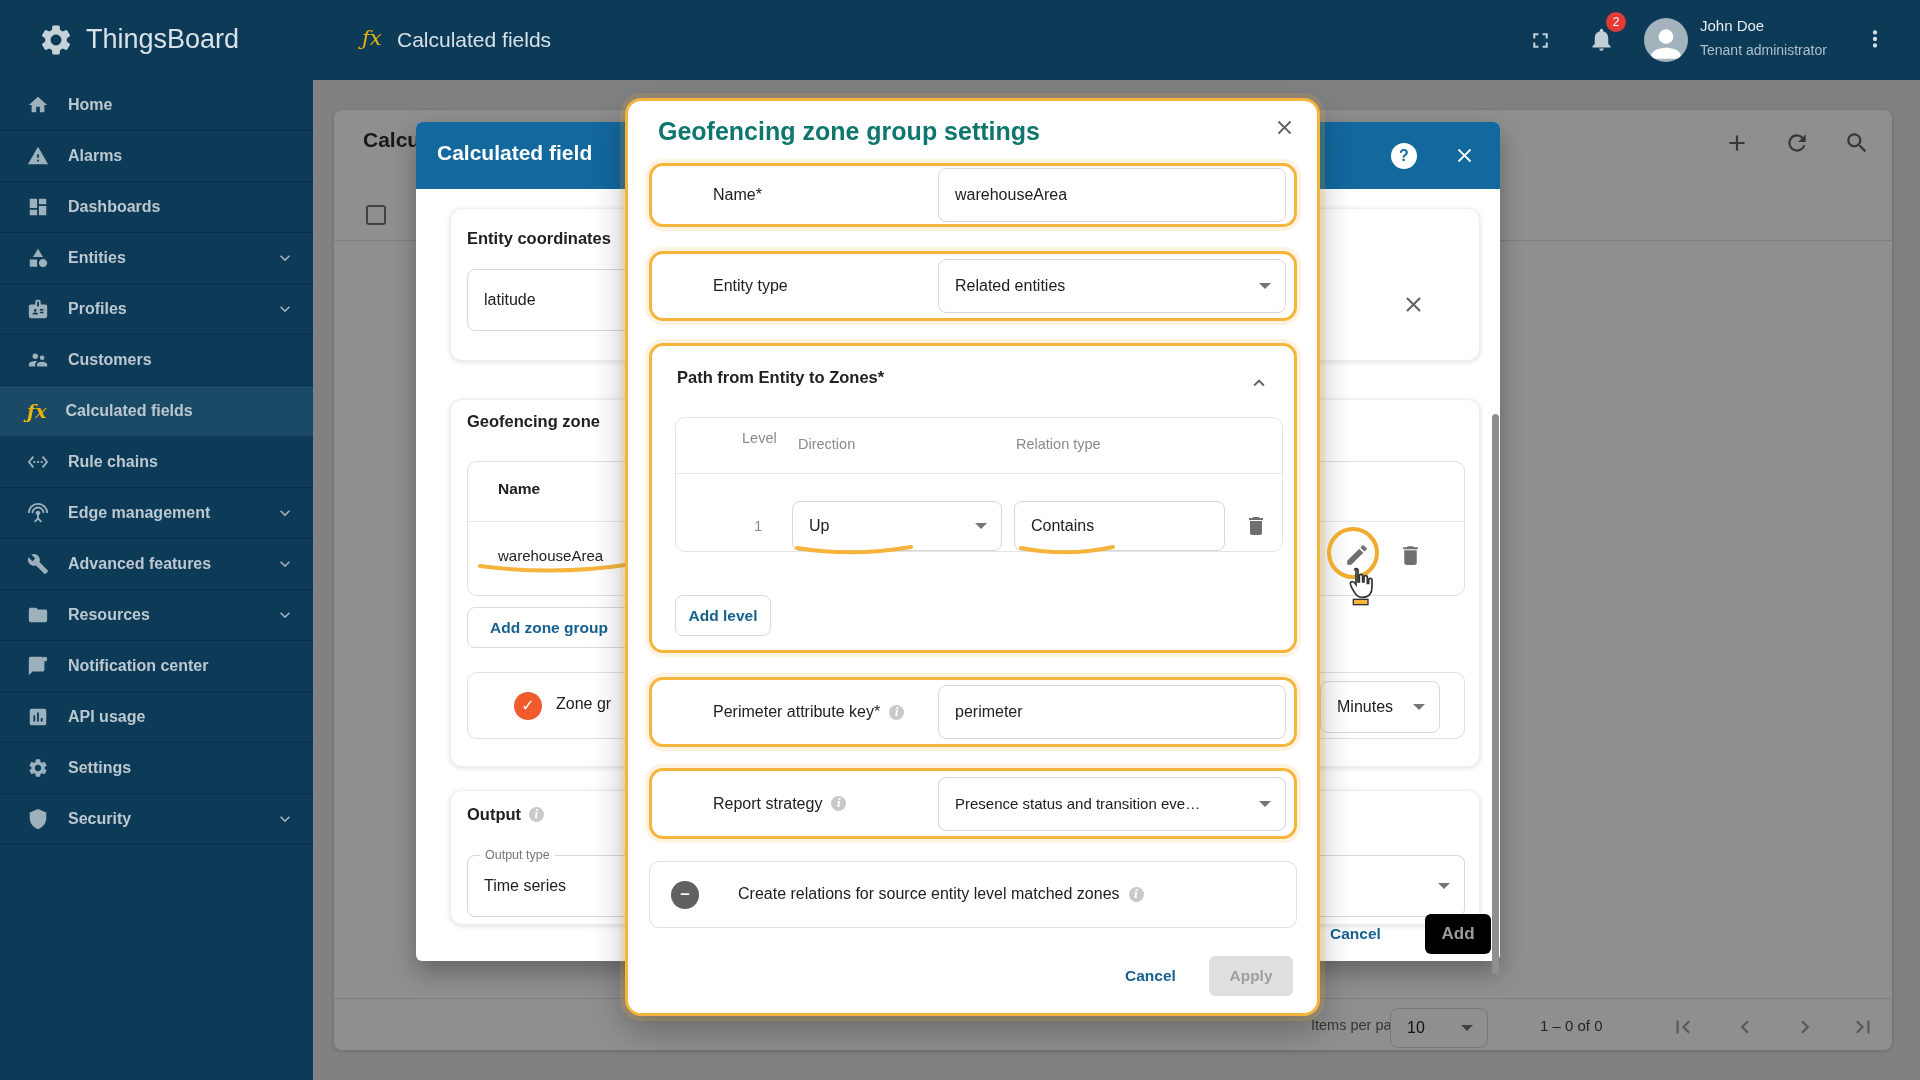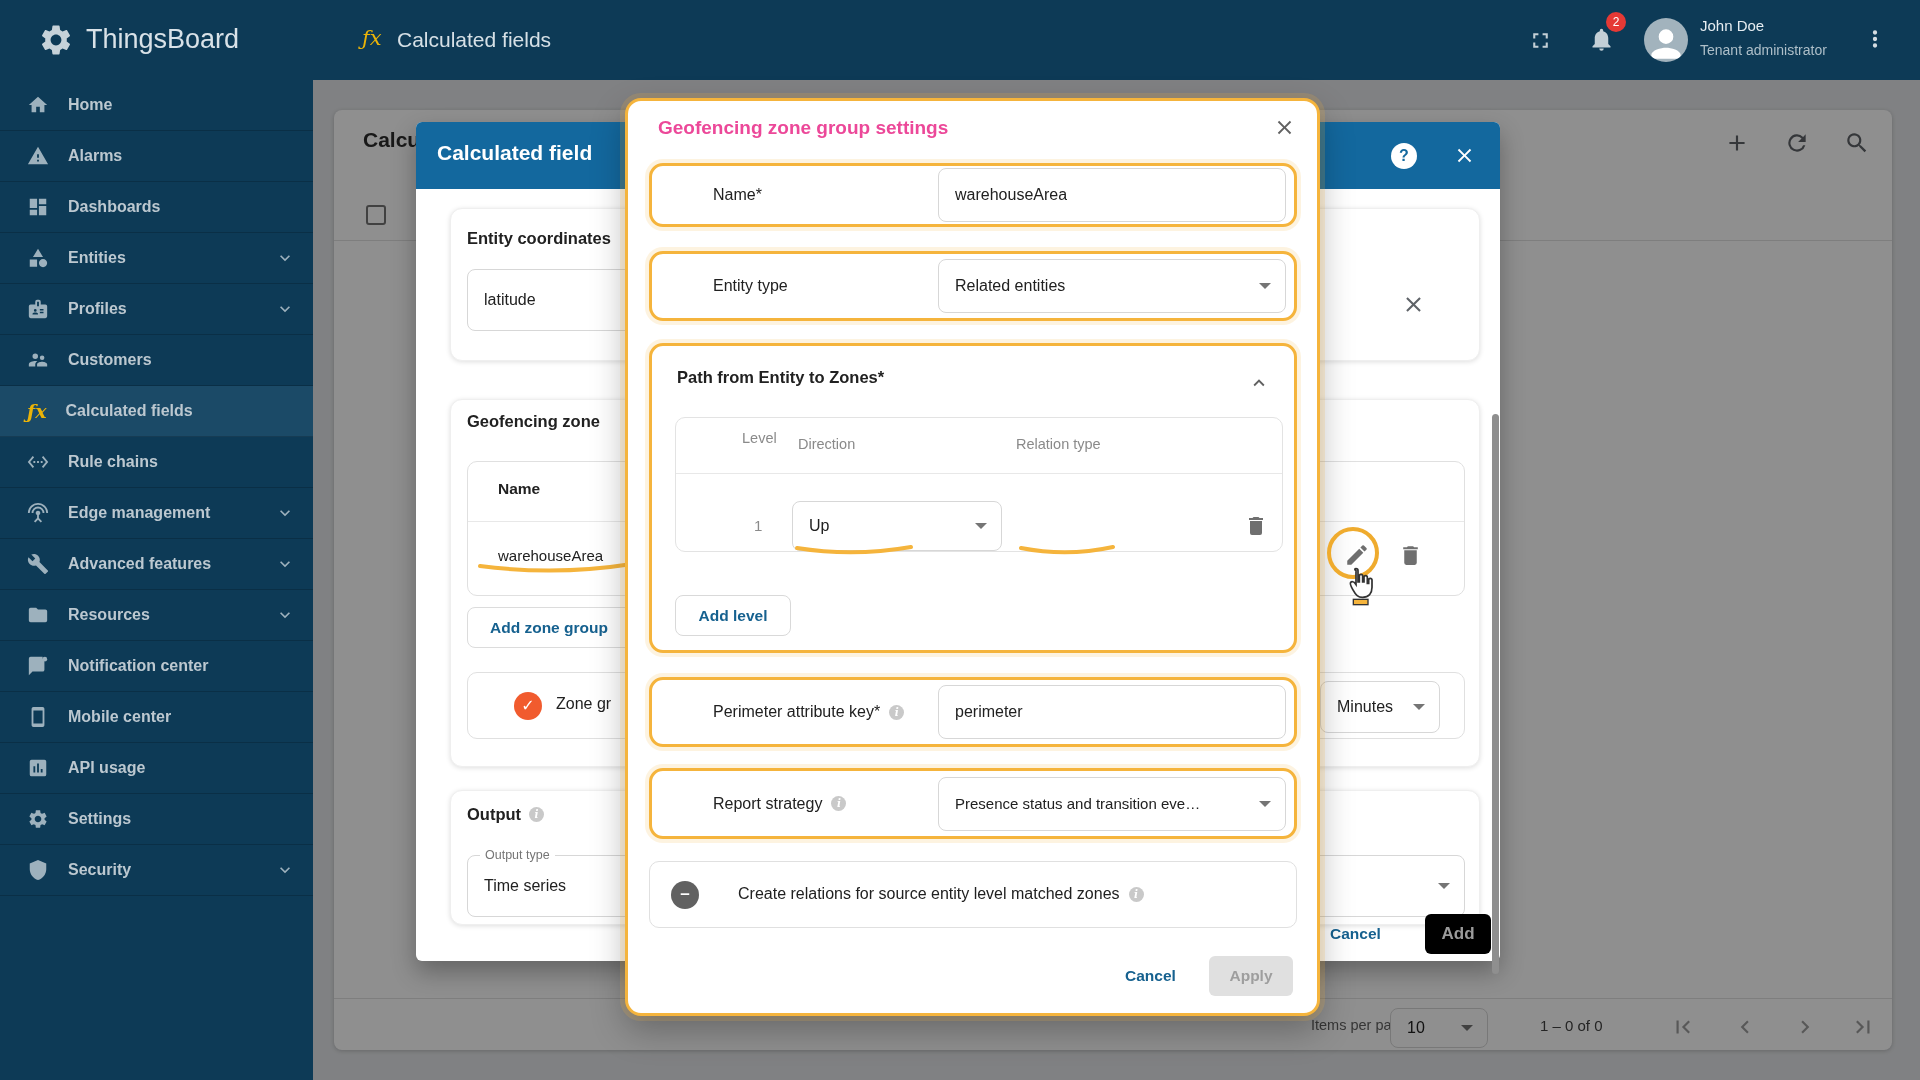--- a/index.html
+++ b/index.html
@@ -212,28 +212,20 @@
         <svg width="22" height="22" viewBox="0 0 24 24" fill="#9db1bd">
           <path d="M17 2H4a2 2 0 0 0-2 2v18l4-4h11a2 2 0 0 0 2-2V7a5.5 5.5 0 0 1-2-5z"></path>
           <circle cx="19.5" cy="4.5" r="2.5"></circle>
         </svg>
       </span>
     <span>Notification center</span>
   </div>
   <div class="side-item">
     <span>
         <svg width="22" height="22" viewBox="0 0 24 24" fill="#9db1bd">
-          <path d="M17 1H7a2 2 0 0 0-2 2v18a2 2 0 0 0 2 2h10a2 2 0 0 0 2-2V3a2 2 0 0 0-2-2zm0 18H7V5h10v14z"></path>
-        </svg>
-      </span>
-    <span>Mobile center</span>
-  </div>
-  <div class="side-item">
-    <span>
-        <svg width="22" height="22" viewBox="0 0 24 24" fill="#9db1bd">
           <path d="M19 3H5a2 2 0 0 0-2 2v14a2 2 0 0 0 2 2h14a2 2 0 0 0 2-2V5a2 2 0 0 0-2-2zM9 17H7v-7h2v7zm4 0h-2V7h2v10zm4 0h-2v-4h2v4z"></path>
         </svg>
       </span>
     <span>API usage</span>
   </div>
   <div class="side-item">
     <span>
         <svg width="22" height="22" viewBox="0 0 24 24" fill="#9db1bd">
           <path d="M19.14 12.94c.04-.3.06-.61.06-.94 0-.32-.02-.64-.07-.94l2.03-1.58c.18-.14.23-.41.12-.61l-1.92-3.32c-.12-.22-.37-.29-.59-.22l-2.39.96c-.5-.38-1.03-.7-1.62-.94l-.36-2.54c-.04-.24-.24-.41-.48-.41h-3.84c-.24 0-.43.17-.47.41l-.36 2.54c-.59.24-1.13.57-1.62.94l-2.39-.96c-.22-.08-.47 0-.59.22L2.74 8.87c-.12.21-.08.47.12.61l2.03 1.58c-.05.3-.09.63-.09.94s.02.64.07.94l-2.03 1.58c-.18.14-.23.41-.12.61l1.92 3.32c.12.22.37.29.59.22l2.39-.96c.5.38 1.03.7 1.62.94l.36 2.54c.05.24.24.41.48.41h3.84c.24 0 .44-.17.47-.41l.36-2.54c.59-.24 1.13-.56 1.62-.94l2.39.96c.22.08.47 0 .59-.22l1.92-3.32c.12-.22.07-.47-.12-.61l-2.01-1.58zM12 15.6c-1.98 0-3.6-1.62-3.6-3.6s1.62-3.6 3.6-3.6 3.6 1.62 3.6 3.6-1.62 3.6-3.6 3.6z"></path>
         </svg>
@@ -378,21 +370,21 @@
     </div>
   </div>
 
   <span class="abs blue-btn" style="left:914px;top:803px;">Cancel</span>
   <span class="abs" style="left:1009px;top:792px;width:66px;height:40px;background:#000000;color:#9b9b9b;border-radius:6px;font-size:17px;font-weight:bold;text-align:center;line-height:40px;">Add</span>
 
   <div class="abs" style="left:1076px;top:292px;width:7px;height:560px;background:#8f8f8f;border-radius:4px;cursor:pointer;"></div>
 </div>
 
 <div id="zg-dialog">
-  <span class="abs" style="left:30px;top:16px;font-size:19px;font-weight:bold;color:#ec4899;">Geofencing zone group settings</span>
+  <span class="abs" style="left:30px;top:16px;font-size:25px;font-weight:bold;color:#0f766e;">Geofencing zone group settings</span>
   <span class="abs" style="left:645px;top:15px;cursor:pointer;">
     <svg width="23" height="23" viewBox="0 0 24 24" fill="#616161">
         <path d="M19 6.41 17.59 5 12 10.59 6.41 5 5 6.41 10.59 12 5 17.59 6.41 19 12 13.41 17.59 19 19 17.59 13.41 12z"></path>
       </svg>
     </span>
 
   <div class="sec" style="top:62px;height:64px;">
     <span class="lbl">Name*</span>
     <div class="ctl ibox">
       <span class="fieldtxt">warehouseArea</span>
@@ -422,31 +414,34 @@
       <div class="abs" style="left:0;top:55px;width:100%;height:1px;background:#e8e8e8;"></div>
 
       <span class="abs" style="left:78px;top:99px;font-size:15px;color:#8a8a8a;">1</span>
       <div class="abs ibox" style="left:116px;top:83px;width:210px;height:50px;cursor:pointer;">
         <span>Up</span>
         <span class="chev"></span>
       </div>
       <svg class="gold-ul" style="left:117px;top:126px;" width="122" height="13" viewBox="0 0 122 13">
           <path d="M4 4 Q 60 13 118 3" stroke="#f5b43c" stroke-width="4" fill="none" stroke-linecap="round"></path>
         </svg>
+      <div class="abs ibox" style="left:338px;top:83px;width:211px;height:50px;">
+        <span>Contains</span>
+      </div>
       <svg class="gold-ul" style="left:341px;top:126px;" width="100" height="13" viewBox="0 0 100 13">
           <path d="M4 4 Q 50 13 96 3" stroke="#f5b43c" stroke-width="4" fill="none" stroke-linecap="round"></path>
         </svg>
       <span class="abs" style="left:568px;top:96px;cursor:pointer;">
         <svg width="24" height="24" viewBox="0 0 24 24" fill="#6f6f6f">
             <path d="M6 19a2 2 0 0 0 2 2h8a2 2 0 0 0 2-2V7H6v12zM19 4h-3.5l-1-1h-5l-1 1H5v2h14V4z"></path>
           </svg>
         </span>
     </div>
 
-    <div class="abs" style="left:23px;top:249px;width:116px;height:41px;border:1px solid #d9d9d9;border-radius:8px;display:flex;align-items:center;justify-content:center;cursor:pointer;">
+    <div class="abs" style="left:23px;top:249px;width:96px;height:41px;border:1px solid #d9d9d9;border-radius:8px;display:flex;align-items:center;justify-content:center;cursor:pointer;">
       <span class="blue-btn">Add level</span>
     </div>
   </div>
 
   <div class="sec" style="top:576px;height:70px;">
     <span class="lbl">
       <span>Perimeter attribute key*</span>
       <span class="info">i</span>
     </span>
     <div class="ctl ibox">

